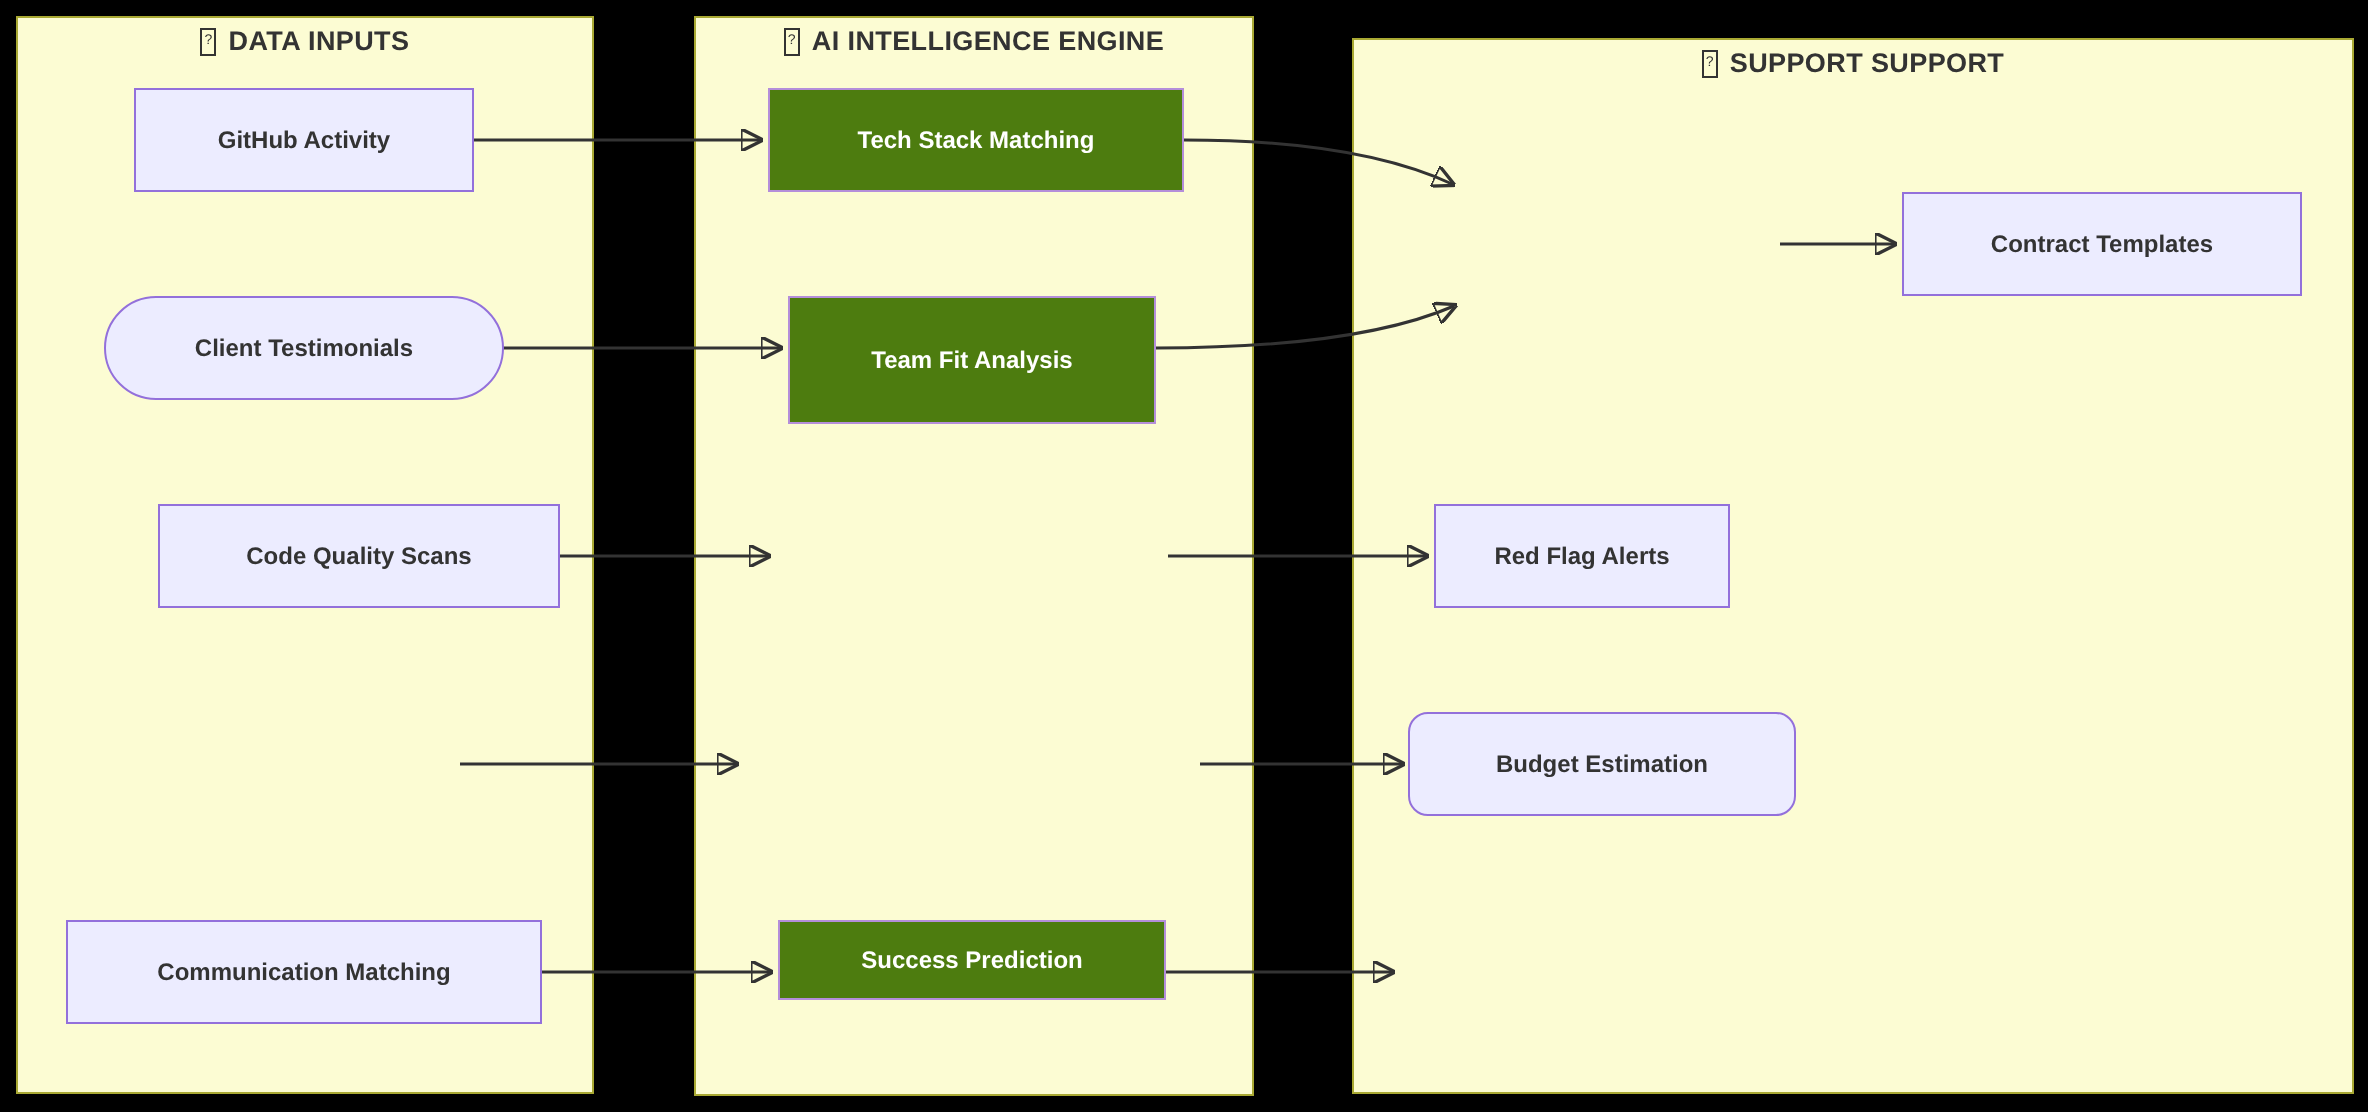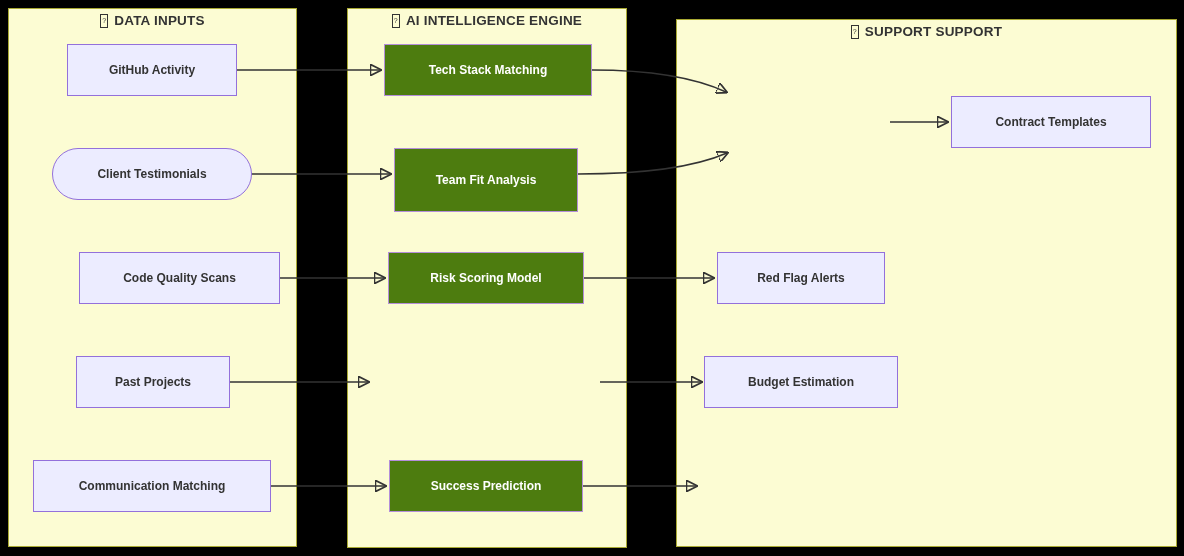--- a/index.html
+++ b/index.html
@@ -89,25 +89,23 @@
     <path d="M578,174 C650,174 697,166 727,153" marker-end="url(#arrow)"></path>
     <path d="M584,278 L713,278" marker-end="url(#arrow)"></path>
     <path d="M600,382 L701,382" marker-end="url(#arrow)"></path>
     <path d="M583,486 L696,486" marker-end="url(#arrow)"></path>
     <path d="M890,122 L947,122" marker-end="url(#arrow)"></path>
   </svg>
 
   <div class="node node-light" style="left:67px;top:44px;width:170px;height:52px;">GitHub Activity</div>
   <div class="node node-light" style="left:52px;top:148px;width:200px;height:52px;border-radius:26px;">Client Testimonials</div>
   <div class="node node-light" style="left:52px;top:252px;width:201px;height:52px;margin-left:27px;">Code Quality Scans</div>
-  <div class="node node-light" style="left:76px;top:356px;width:154px;height:52px;">Past Projects</div>
   <div class="node node-light" style="left:33px;top:460px;width:238px;height:52px;">Communication Matching</div>
 
   <div class="node node-blue" style="left:384px;top:44px;width:208px;height:52px;">Tech Stack Matching</div>
   <div class="node node-blue" style="left:394px;top:148px;width:184px;height:64px;">Team Fit Analysis</div>
-  <div class="node node-blue" style="left:388px;top:252px;width:196px;height:52px;">Risk Scoring Model</div>
-  <div class="node node-blue" style="left:389px;top:460px;width:194px;height:52px;">Success Prediction</div>
+  <div class="node node-blue" style="left:389px;top:460px;width:194px;height:40px;">Success Prediction</div>
 
   <div class="node node-light" style="left:951px;top:96px;width:200px;height:52px;">Contract Templates</div>
-  <div class="node node-light" style="left:717px;top:252px;width:168px;height:52px;">Red Flag Alerts</div>
-  <div class="node node-light" style="left:704px;top:356px;width:194px;height:52px;">Budget Estimation</div>
+  <div class="node node-light" style="left:717px;top:252px;width:148px;height:52px;">Red Flag Alerts</div>
+  <div class="node node-light" style="left:704px;top:356px;width:194px;height:52px;border-radius:10px;">Budget Estimation</div>
 
 </div>
 
 </body></html>

